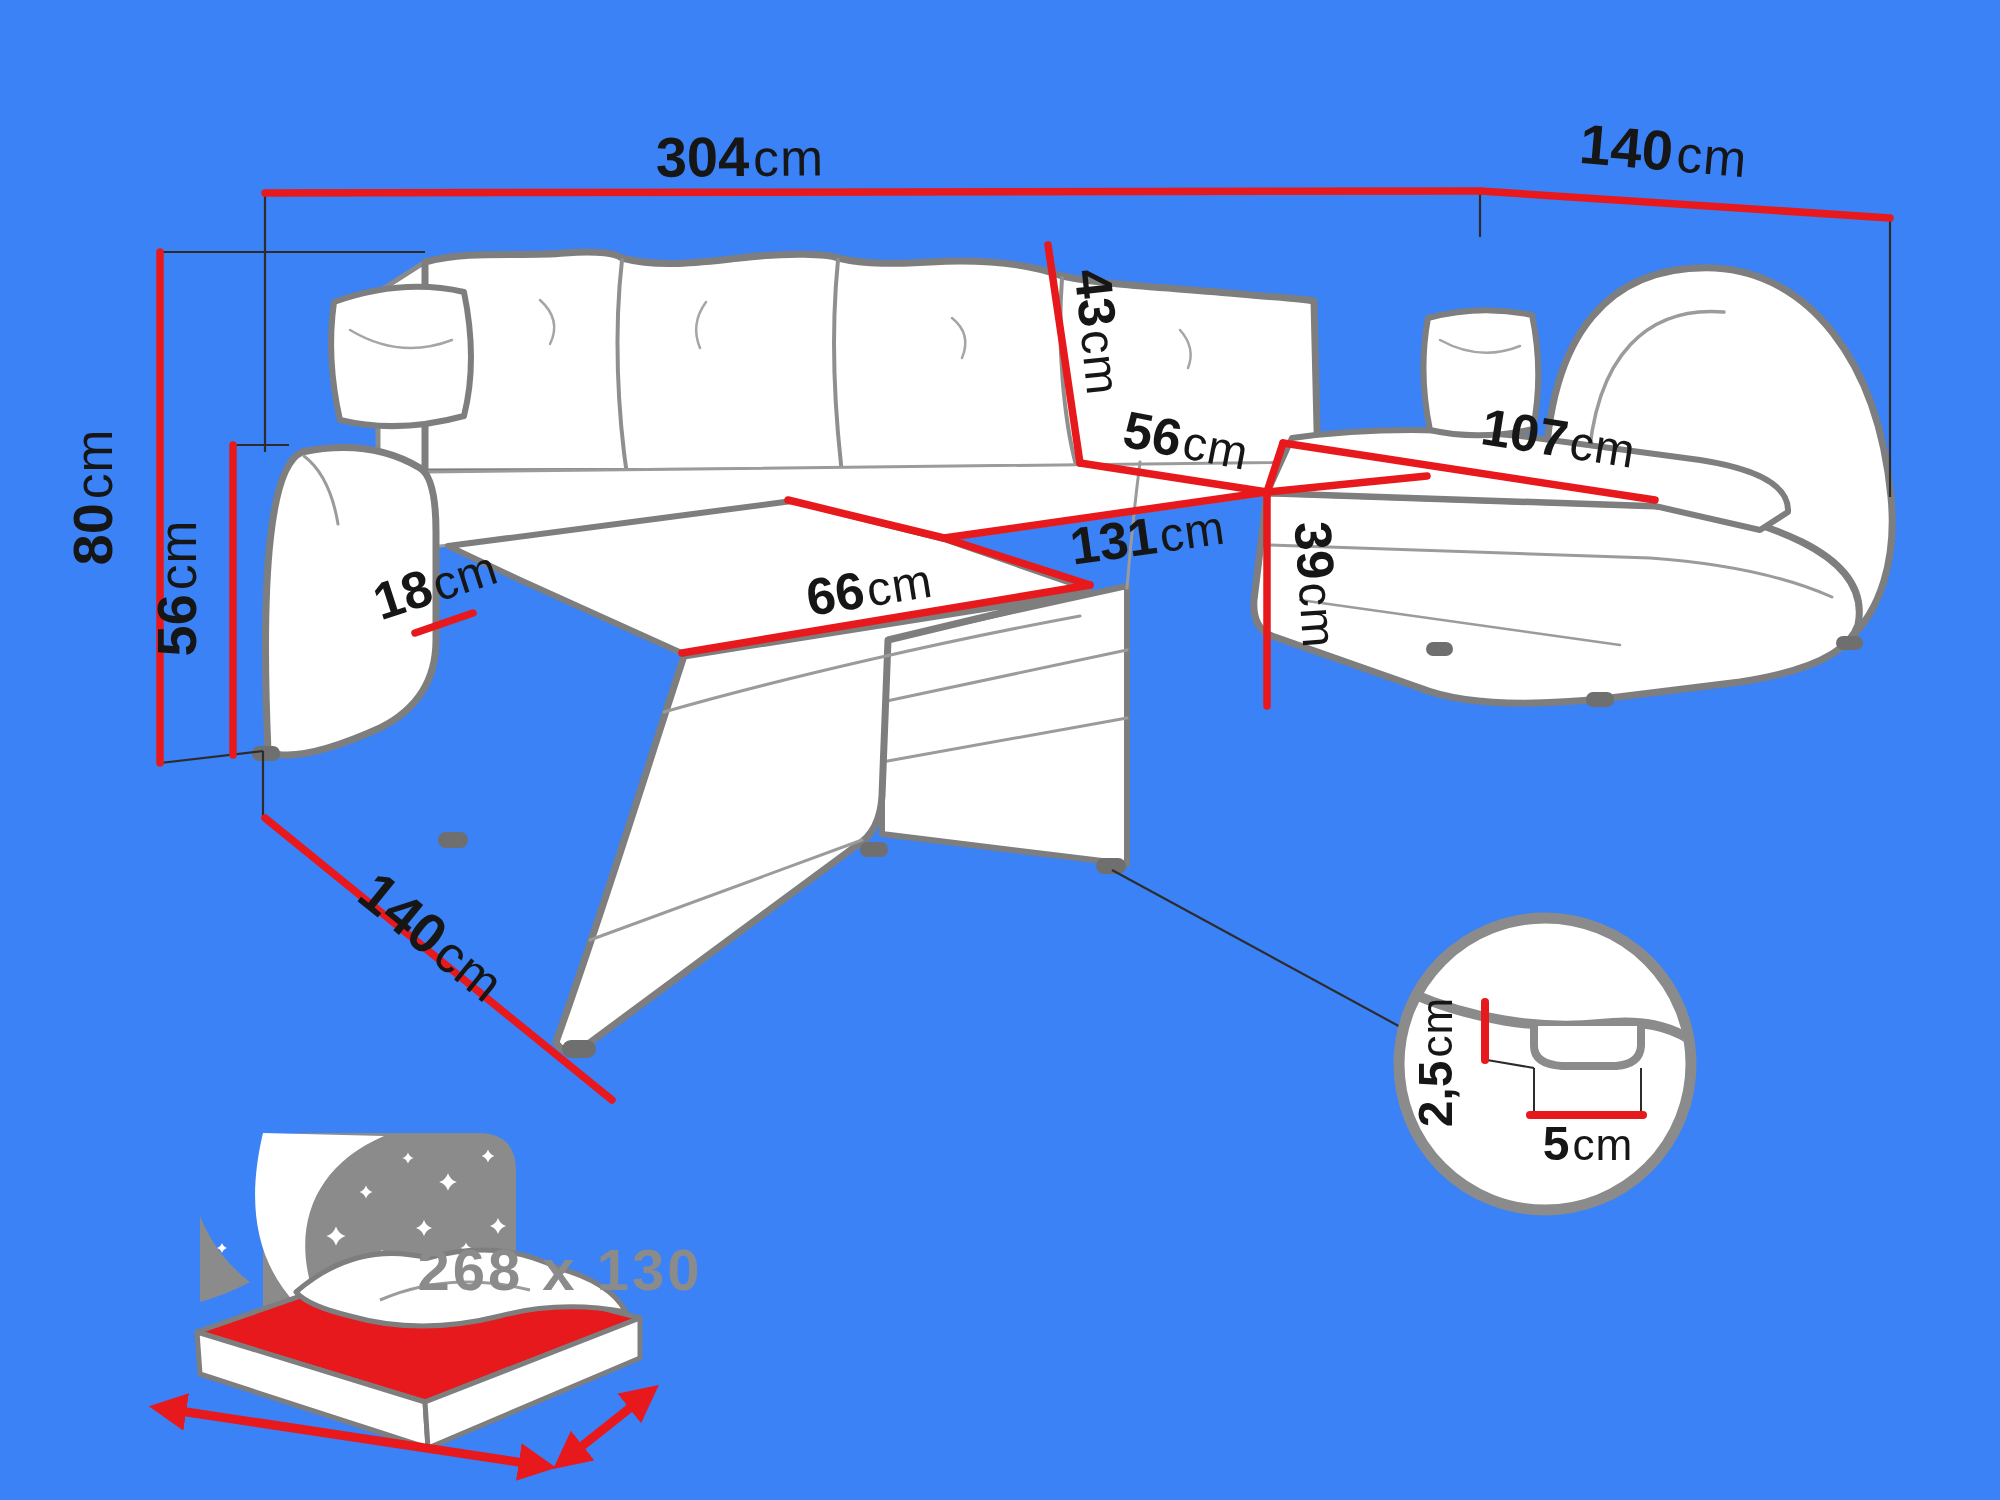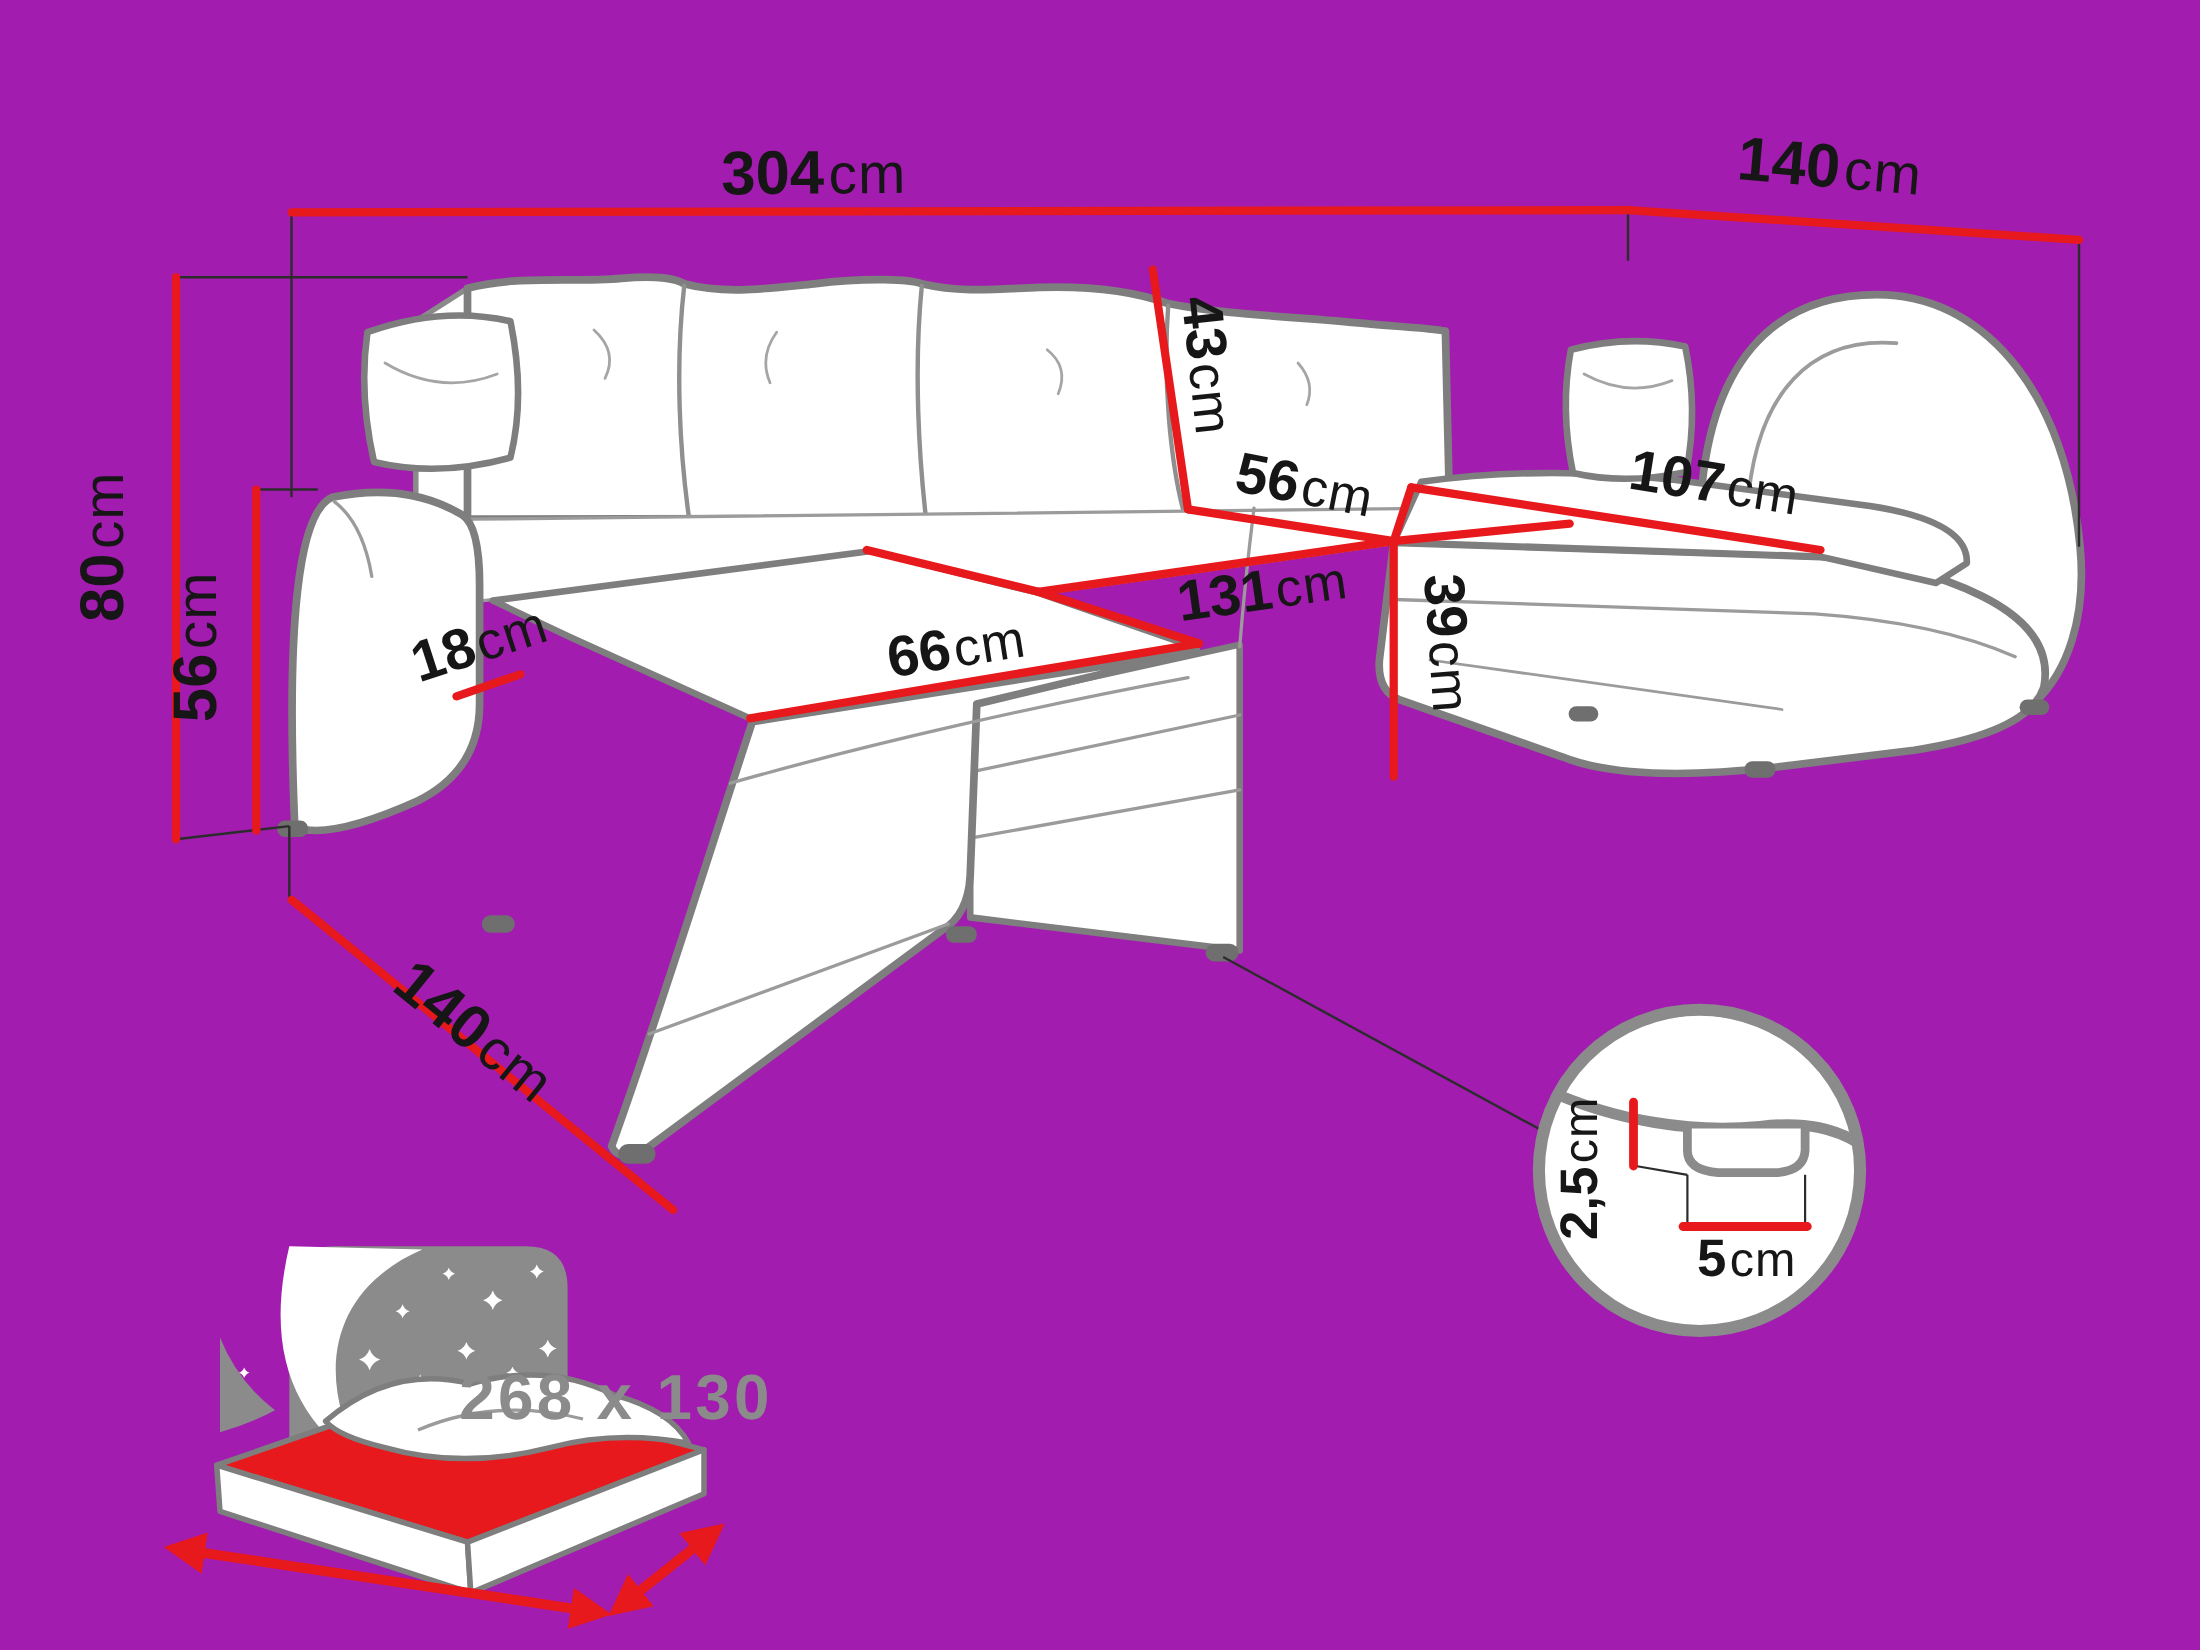--- a/index.html
+++ b/index.html
@@ -1,16 +1,16 @@
 <!DOCTYPE html>
 <html><head>
 <meta charset="utf-8">
 <style>
   html,body{margin:0;padding:0;background:#ffffff;}
-  .stage{position:relative;width:2000px;height:1500px;background:#a21caf;overflow:hidden;}
+  .stage{position:relative;width:2000px;height:1500px;background:#3b82f6;overflow:hidden;}
   svg{display:block;}
   text{font-family:"Liberation Sans",sans-serif;fill:#161616;}
   .val{font-weight:700;}
   .unit{font-weight:400;font-size:0.92em;letter-spacing:1px;}
   .dim-label{font-size:56px;}
   .dim-label-sm{font-size:52px;}
   .detail-label{font-size:48px;}
   .sleep-label{font-size:58px;font-weight:700;fill:#8b8b8b;letter-spacing:3px;}
 </style>
 </head>

